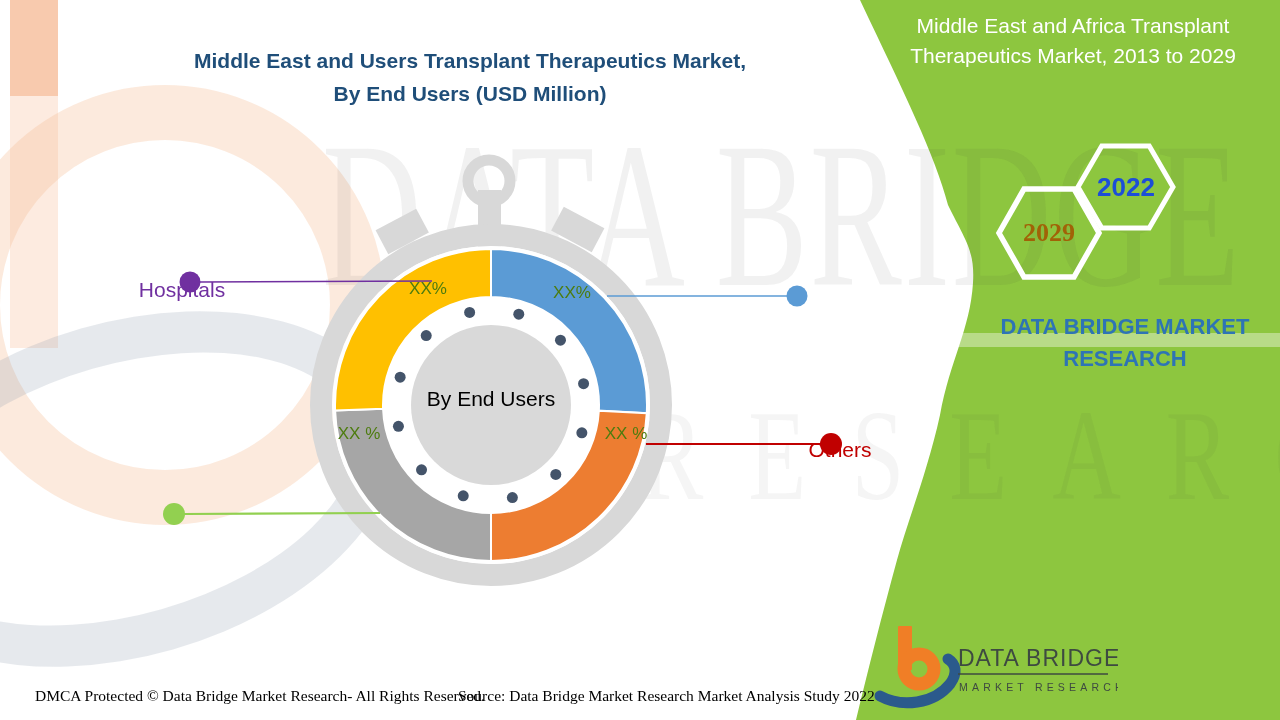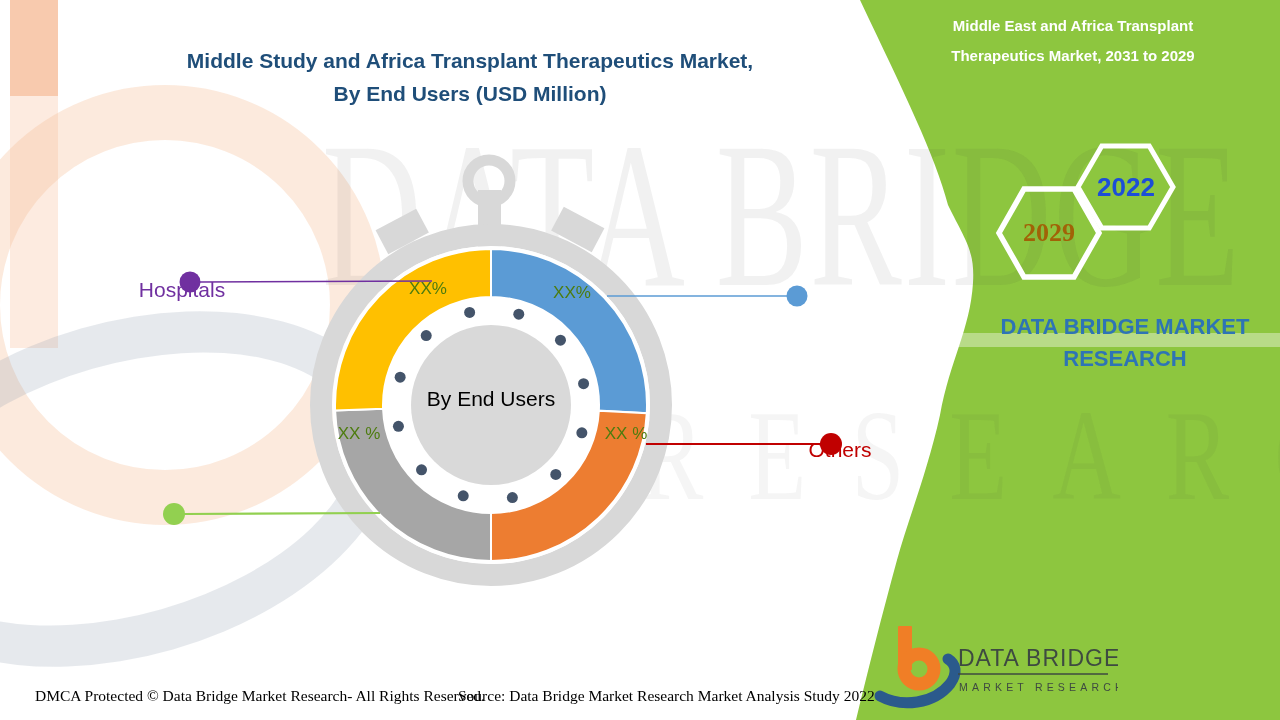--- a/index.html
+++ b/index.html
@@ -14,21 +14,21 @@
   .wm-swoosh{left:-150px;top:322px;width:470px;height:250px;border:42px solid rgba(140,155,175,0.22);border-radius:50%;transform:rotate(-16deg);}
   
   .wm-text1{left:322px;top:96px;font-family:"Liberation Serif","DejaVu Serif",serif;
             font-size:138px;letter-spacing:2px;color:rgba(55,55,55,0.07);white-space:nowrap;
             transform:scaleY(1.5);transform-origin:top left;}
   .wm-text2{left:640px;top:382px;font-family:"Liberation Serif","DejaVu Serif",serif;
             font-size:95px;letter-spacing:45px;color:rgba(55,55,55,0.05);white-space:nowrap;
             transform:scaleY(1.35);transform-origin:top left;}
   .white-strip{left:540px;top:333px;width:740px;height:14px;background:rgba(255,255,255,0.38);}
   .left-title{left:140px;top:44px;width:660px;font-size:21px;font-weight:600;line-height:33px;}
-  .right-title{left:870px;top:11px;width:406px;font-size:15px;font-weight:700;line-height:30px;color:#fff;}
+  .right-title{left:870px;top:11px;width:406px;font-size:21px;font-weight:400;line-height:30px;color:#fff;}
   .hexlabel{width:84px;font-size:26px;font-weight:600;}
   .brand-text{left:955px;top:311px;width:340px;font-size:22px;font-weight:600;line-height:32px;}
   .callout-label{font-size:21px;white-space:nowrap;margin-top:32px;}
   .value-label{font-size:17px;color:#4d7c0f;line-height:29px;}
   .center-label{left:391px;top:387px;width:200px;font-size:21px;font-weight:400;color:#000;}
   .footer-text{font-family:"Liberation Serif","DejaVu Serif",serif;font-size:15.5px;color:#000;white-space:nowrap;}
 </style>
 </head>
 <body>
 
@@ -41,27 +41,27 @@
 
   <svg class="abs" style="left:0;top:0" width="1280" height="720">
     <path id="green-band" d="M 860,0 C 905,95 935,155 948,205 C 965,240 975,250 973,283 C 970,330 950,360 940,415 C 928,470 908,520 897,560 C 882,615 868,670 856,720 L 1280,720 L 1280,0 Z" fill="#8DC63F"></path>
   </svg>
 
   <div class="abs wm-text1">DATA BRIDGE</div>
   <div class="abs wm-text2">RESEARCH</div>
   <div class="abs white-strip"></div>
 
   <div class="abs ctr left-title" style="color: rgb(31, 78, 121);">
-    <div>Middle Study and Africa Transplant Therapeutics Market,</div>
+    <div>Middle East and Users Transplant Therapeutics Market,</div>
     <div>By End Users (USD Million)</div>
   </div>
 
   <div class="abs ctr right-title">
     <div>Middle East and Africa Transplant</div>
-    <div>Therapeutics Market, 2031 to 2029</div>
+    <div>Therapeutics Market, 2013 to 2029</div>
   </div>
 
   <svg class="abs" style="left:280px;top:140px" width="422" height="460" viewBox="0 0 422 460">
     <circle cx="209" cy="41" r="21" fill="none" stroke-width="11" stroke="#D8D8D8"></circle>
     <rect x="198" y="50" width="23" height="58" fill="#D8D8D8"></rect>
     <rect x="99" y="78" width="46" height="27" transform="rotate(-28 122 91)" fill="#D8D8D8"></rect>
     <rect x="275" y="76" width="46" height="27" transform="rotate(28 298 89)" fill="#D8D8D8"></rect>
     <circle cx="211" cy="265" r="170" fill="none" stroke-width="22" stroke="#D8D8D8"></circle>
     <circle cx="211" cy="265" r="159" fill="#FFFFFF"></circle>
     <g id="donut-group">

